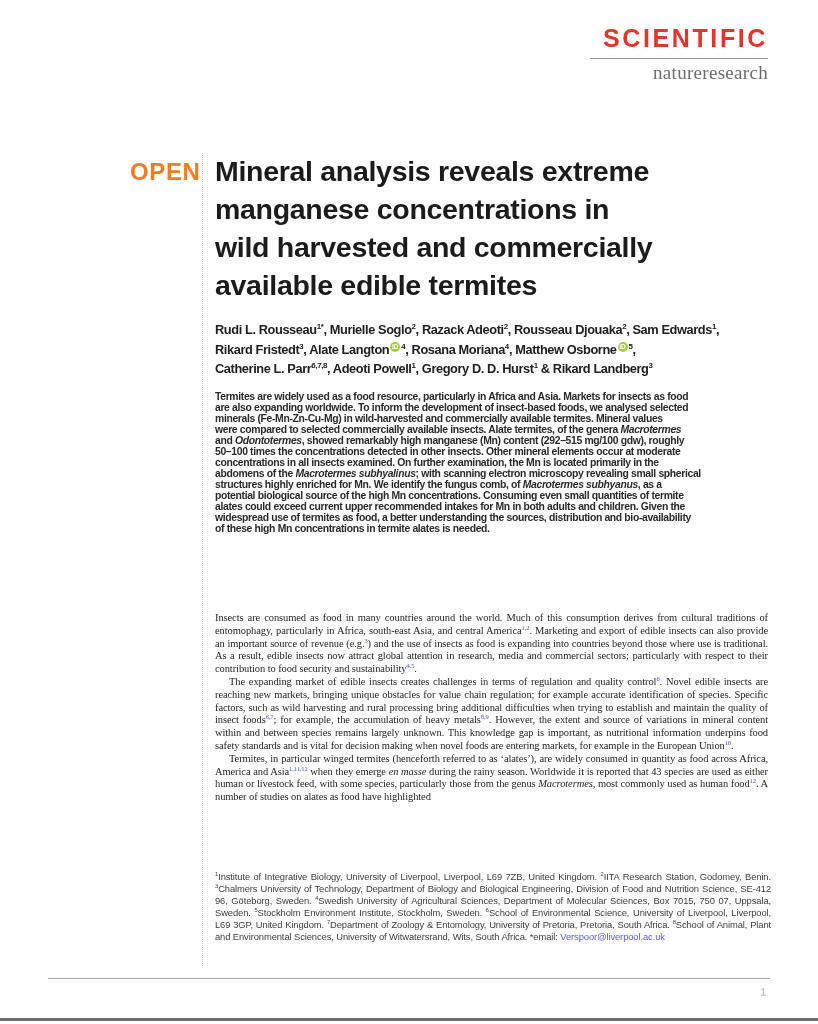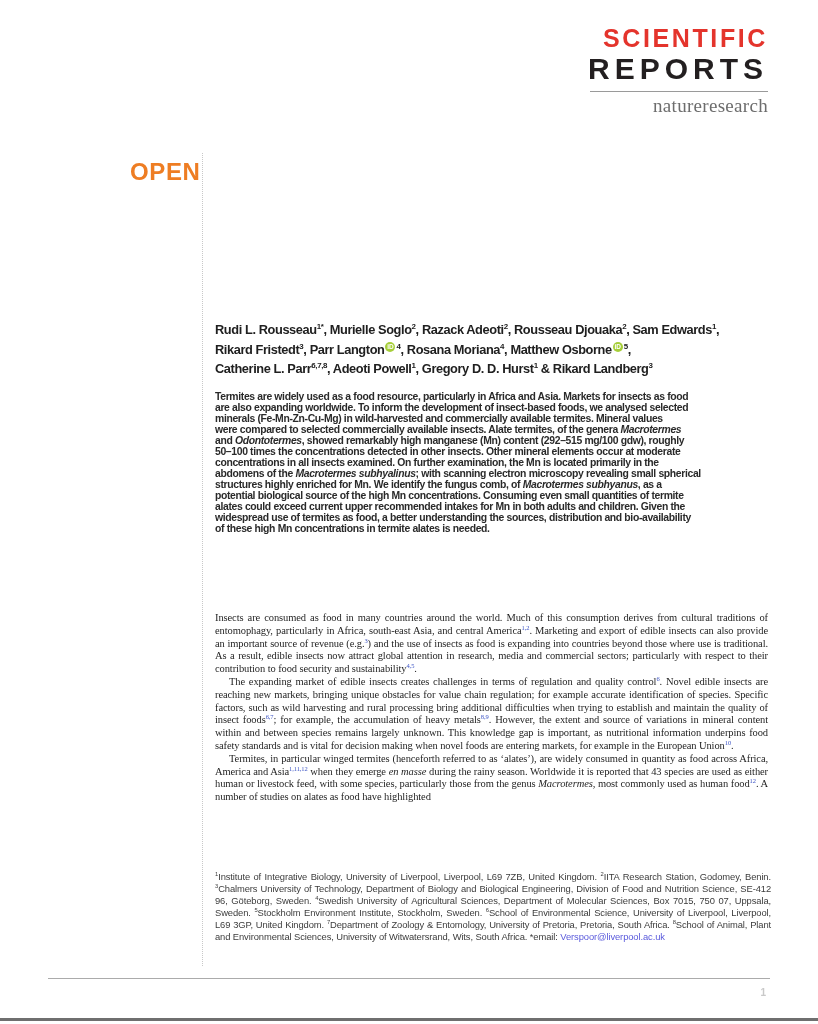--- a/index.html
+++ b/index.html
@@ -44,31 +44,34 @@
   .pagenum{position:absolute;right:52px;top:987px;font-size:10px;font-weight:bold;color:#c9c9c9;}
   .bottom-edge{position:absolute;left:0;right:0;top:1018px;height:2.5px;background:#6f6f6f;}
 </style>
 </head>
 <body>
 
 <div class="page">
 
   <div class="logo">
     <div class="sci">SCIENTIFIC</div>
-    <div class="rep">REPORTS</div>
     <hr class="rule">
     <div class="pub">natureresearch</div>
   </div>
 
   <div class="open">OPEN</div>
   <div class="vdots"></div>
 
+  <h1 class="title" style="margin:0;font-size:28.5px;">Mineral analysis reveals extreme
+manganese concentrations in
+wild harvested and commercially
+available edible termites</h1>
 
   <div class="authors"><span>Rudi L. Rousseau</span><sup>1*</sup><span>, Murielle Soglo</span><sup>2</sup><span>, Razack Adeoti</span><sup>2</sup><span>, Rousseau Djouaka</span><sup>2</sup><span>, Sam Edwards</span><sup>1</sup><span>,
-Rikard Fristedt</span><sup>3</sup><span>, Parr Langton</span><span class="orcid">iD</span><sup>4</sup><span>, Rosana Moriana</span><sup>4</sup><span>, Matthew Osborne</span><span class="orcid">iD</span><sup>5</sup><span>,
+Rikard Fristedt</span><sup>3</sup><span>, Alate Langton</span><span class="orcid">iD</span><sup>4</sup><span>, Rosana Moriana</span><sup>4</sup><span>, Matthew Osborne</span><span class="orcid">iD</span><sup>5</sup><span>,
 Catherine L. Parr</span><sup>6,7,8</sup><span>, Adeoti Powell</span><sup>1</sup><span>, Gregory D. D. Hurst</span><sup>1</sup><span> &amp; Rikard Landberg</span><sup>3</sup></div>
 
   <div class="abstract"><span>Termites are widely used as a food resource, particularly in Africa and Asia. Markets for insects as food
 are also expanding worldwide. To inform the development of insect-based foods, we analysed selected
 minerals (Fe-Mn-Zn-Cu-Mg) in wild-harvested and commercially available termites. Mineral values
 were compared to selected commercially available insects. Alate termites, of the genera </span><i>Macrotermes</i><span>
 and </span><i>Odontotermes</i><span>, showed remarkably high manganese (Mn) content (292–515 mg/100 gdw), roughly
 50–100 times the concentrations detected in other insects. Other mineral elements occur at moderate
 concentrations in all insects examined. On further examination, the Mn is located primarily in the
 abdomens of the </span><i>Macrotermes subhyalinus</i><span>; with scanning electron microscopy revealing small spherical

